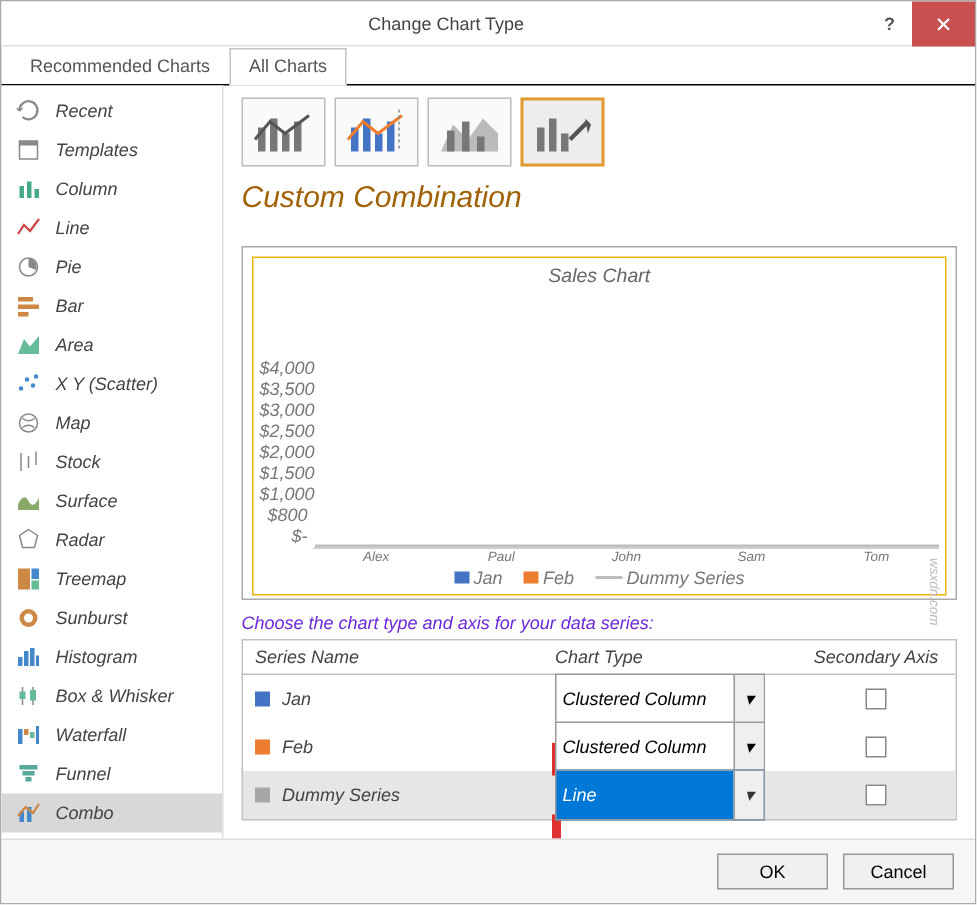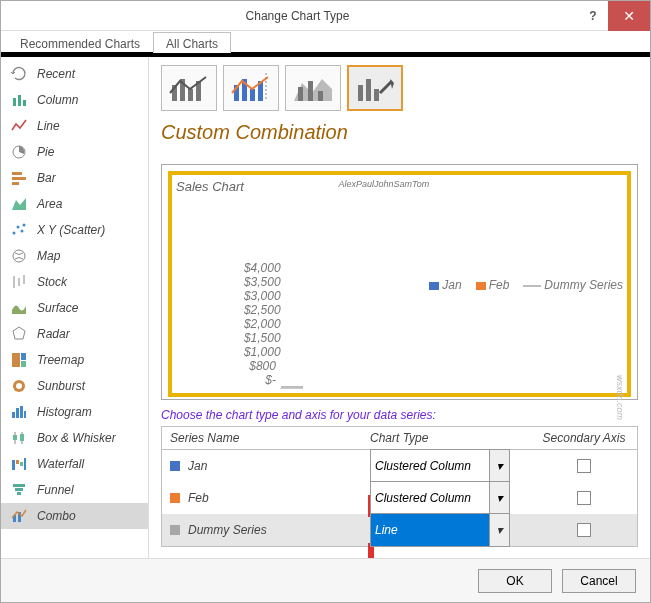--- a/index.html
+++ b/index.html
@@ -2,36 +2,36 @@
 <html><head>
 <meta charset="utf-8">
 <style>
 * { box-sizing: border-box; font-family: "Segoe UI", Tahoma, sans-serif; font-size: 12px; }
 body { margin: 0; background: #fff; }
 .window { width: 651px; height: 603px; border: 1px solid #aaa; background: #fff; display: flex; flex-direction: column; }
 .titlebar { height: 30px; background: #fff; border-bottom: 1px solid #ddd; display: flex; align-items: center; position: relative; padding-left: 16px; }
 .titlebar .title { flex: 1; text-align: center; color: #444; }
 .titlebar .help { width: 30px; text-align: center; color: #555; font-weight: bold; cursor: pointer; }
 .titlebar .close { width: 42px; height: 30px; background: #c8504f; color: #fff; display: flex; align-items: center; justify-content: center; cursor: pointer; font-size: 14px; }
-.tabs { height: 26px; display: flex; border-bottom: 5px solid #000000; padding-left: 6px; gap: 0; }
+.tabs { height: 26px; display: flex; border-bottom: 1px solid #000000; padding-left: 6px; gap: 0; }
 .tab { padding: 4px 12px; border: 1px solid transparent; border-bottom: none; color: #555; position: relative; top: 1px; cursor: pointer; }
 .tab.active { border-color: #c1c1c1; background: #fff; border-bottom: 1px solid #fff; }
 .body { flex: 1; display: flex; font-style: italic; }
 .sidebar { width: 148px; background: #fff; border-right: 1px solid #ddd; padding: 4px 0; overflow-y: auto; }
 .sidebar-item { display: flex; align-items: center; height: 26px; padding: 0 10px; gap: 10px; cursor: pointer; color: #444; }
 .sidebar-item.selected { background: #d8d8d8; }
 .sidebar-item .icon { width: 16px; height: 16px; display: flex; align-items: center; justify-content: center; }
 .content { flex: 1; padding: 8px 12px 4px 12px; display: flex; flex-direction: column; }
 .combo-icons { display: flex; gap: 6px; }
 .combo-icon { width: 56px; height: 46px; border: 1px solid #bbb; display: flex; align-items: center; justify-content: center; background: #fafafa; cursor: pointer; }
 .combo-icon.selected { border: 2px solid #e39b2e; background: #ededed; }
 .combo-icon svg { width: 42px; height: 34px; }
 .section-title { font-size: 20px; color: #a16207; margin: 10px 0 20px 0; font-weight: normal; }
 .chart-area { border: 1px solid #aaa; height: 236px; padding: 6px 6px 2px 6px; background: #fff; }
-.chart-inner { border: 4px solid #eab308; height: 100%; padding: 4px; display: flex; flex-direction: row; }
+.chart-inner { border: 1px solid #eab308; height: 100%; padding: 4px; display: flex; flex-direction: column; }
 .chart-title { text-align: center; color: #666; font-size: 13px; }
 .chart-body { flex: 1; display: flex; align-items: flex-end; }
 .y-axis { width: 36px; display: flex; flex-direction: column; justify-content: space-between; text-align: right; font-size: 9px; color: #777; padding: 2px 4px 2px 0; }
 .plot { flex: 1; position: relative; border-left: 1px solid #ccc; border-bottom: 1px solid #ccc; margin-bottom: 0; }
 .plot .dummy-line { position: absolute; left: 0; right: 0; border-top: 2px solid #bdbdbd; }
 .bar-group { position: absolute; bottom: 0; width: 46px; display: flex; gap: 2px; align-items: flex-end; }
 .bar { width: 14px; }
 .bar.jan { background: #4472c4; }
 .bar.feb { background: #ed7d31; }
 .x-axis { display: flex; margin-left: 36px; }
@@ -82,20 +82,29 @@
             <svg viewBox="0 0 16 16">
               <path d="M2 8 A6 6 0 1 1 4 12" fill="none" stroke="#888" stroke-width="1.5"></path>
               <path d="M2 8 l-2 -2 M2 8 l2 -2" stroke="#888" fill="none"></path>
             </svg>
           </span>
           <span>Recent</span>
         </div>
       <div class="sidebar-item">
           <span class="icon">
             <svg viewBox="0 0 16 16">
+              <rect x="2" y="2" width="12" height="12" fill="none" stroke="#888"></rect>
+              <rect x="2" y="2" width="12" height="3" fill="#888"></rect>
+            </svg>
+          </span>
+          <span>Templates</span>
+        </div>
+      <div class="sidebar-item">
+          <span class="icon">
+            <svg viewBox="0 0 16 16">
               <rect x="2" y="6" width="3" height="8" fill="#4a8"></rect>
               <rect x="7" y="3" width="3" height="11" fill="#4a8"></rect>
               <rect x="12" y="8" width="3" height="6" fill="#4a8"></rect>
             </svg>
           </span>
           <span>Column</span>
         </div>
       <div class="sidebar-item">
           <span class="icon">
             <svg viewBox="0 0 16 16">

